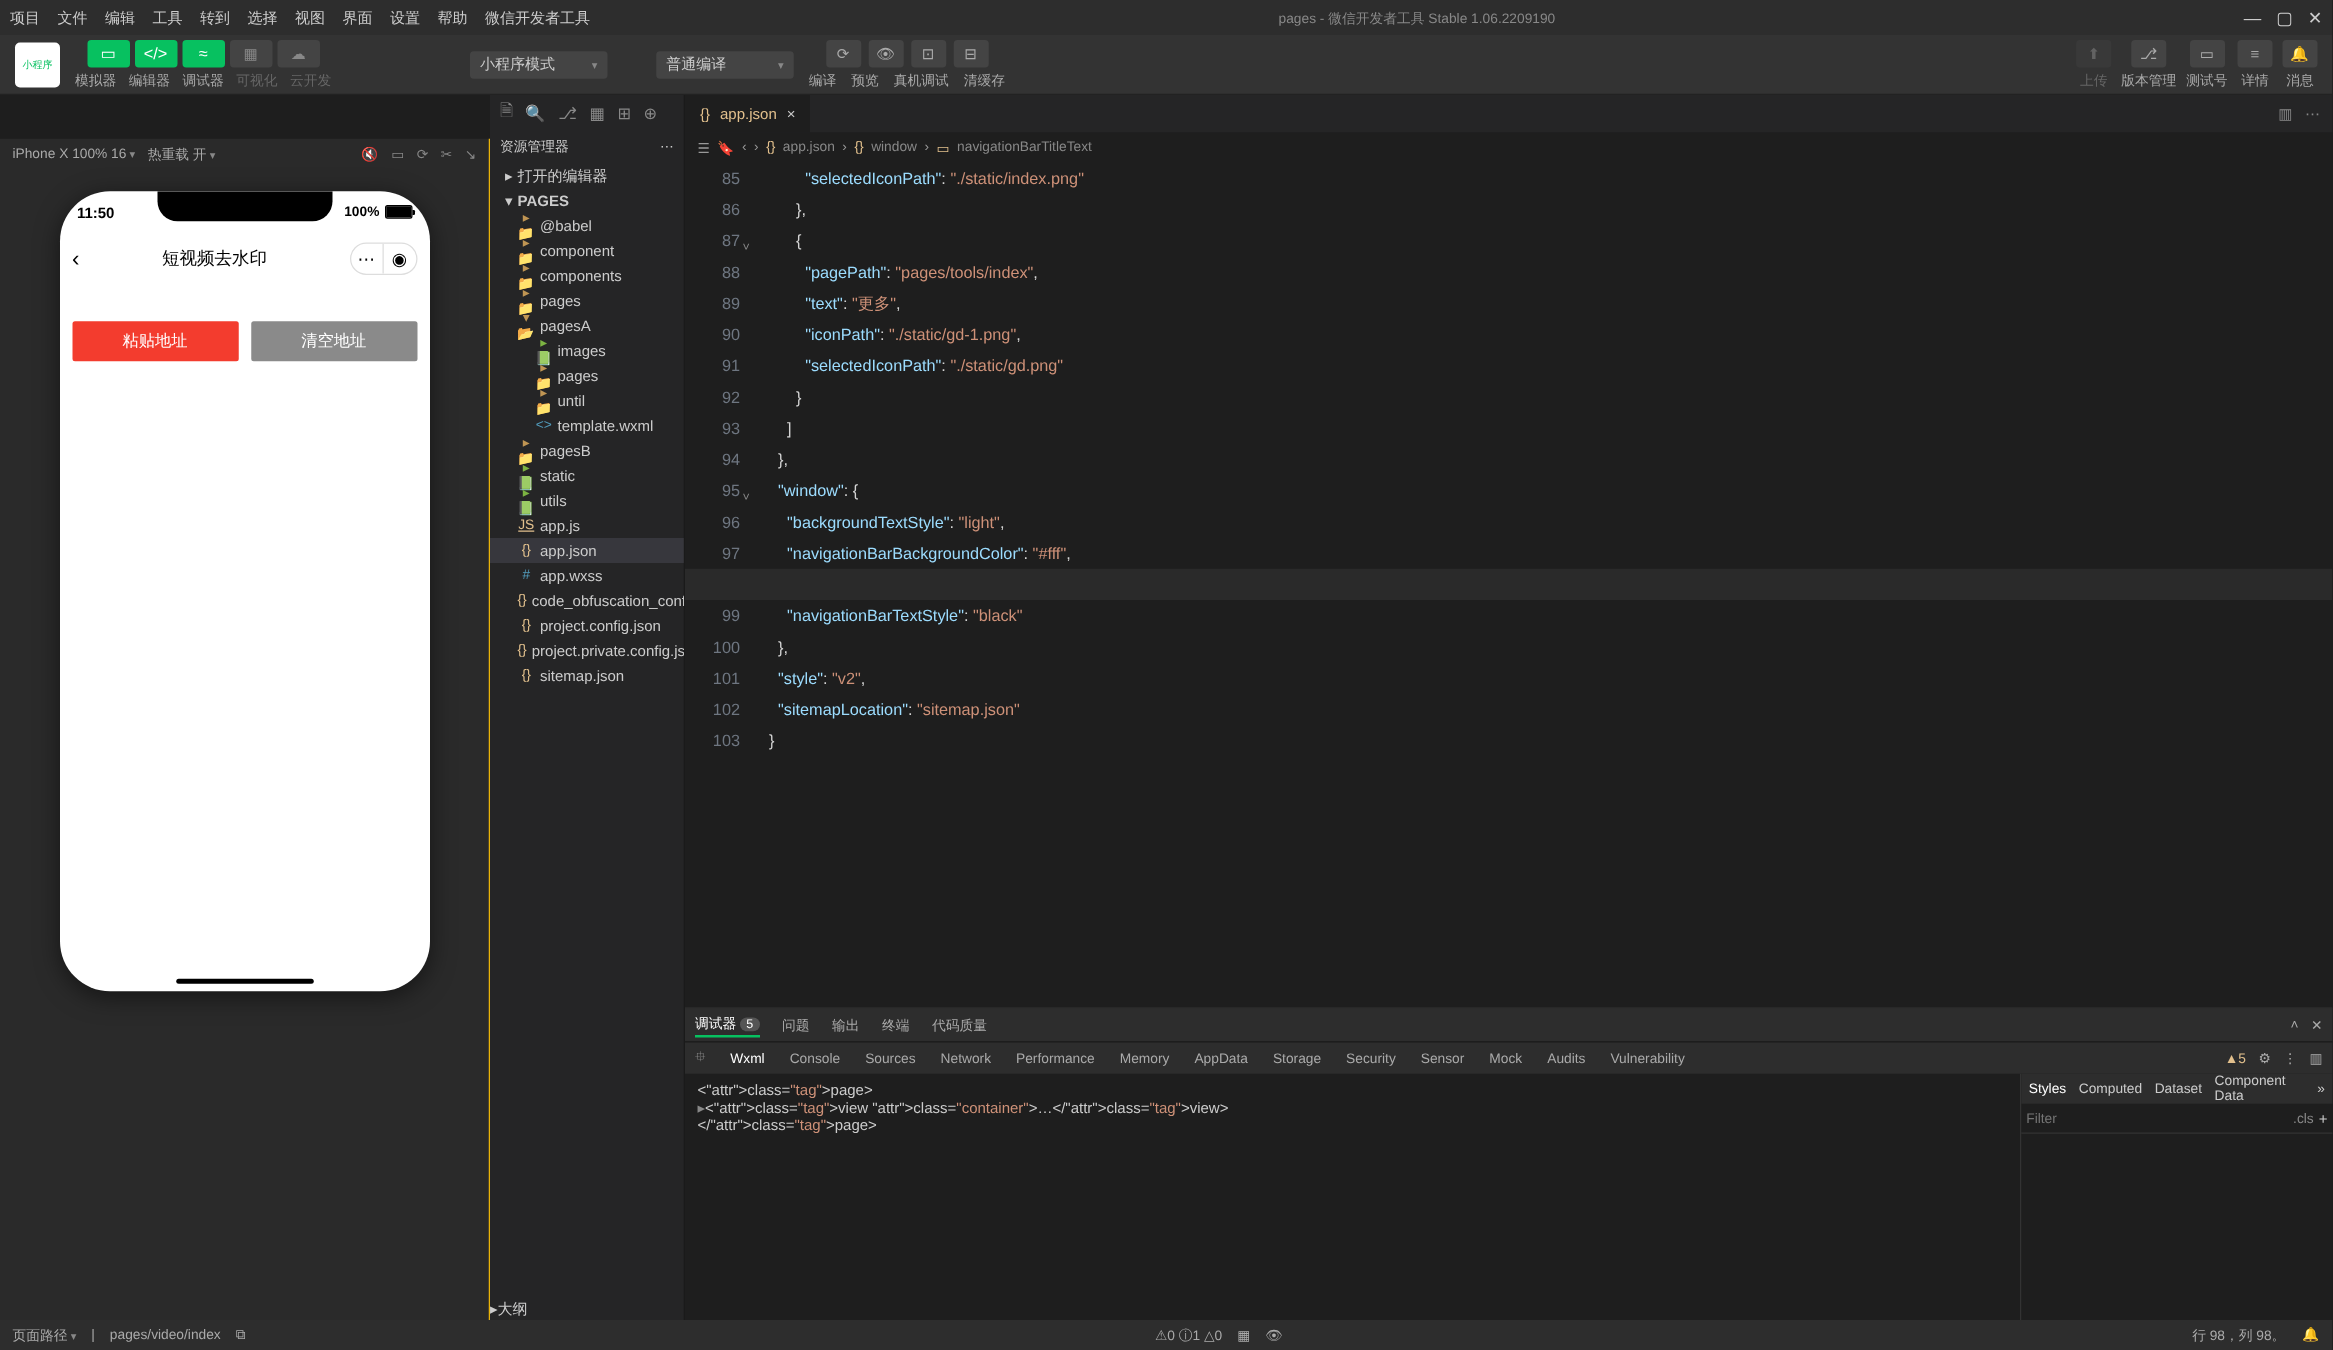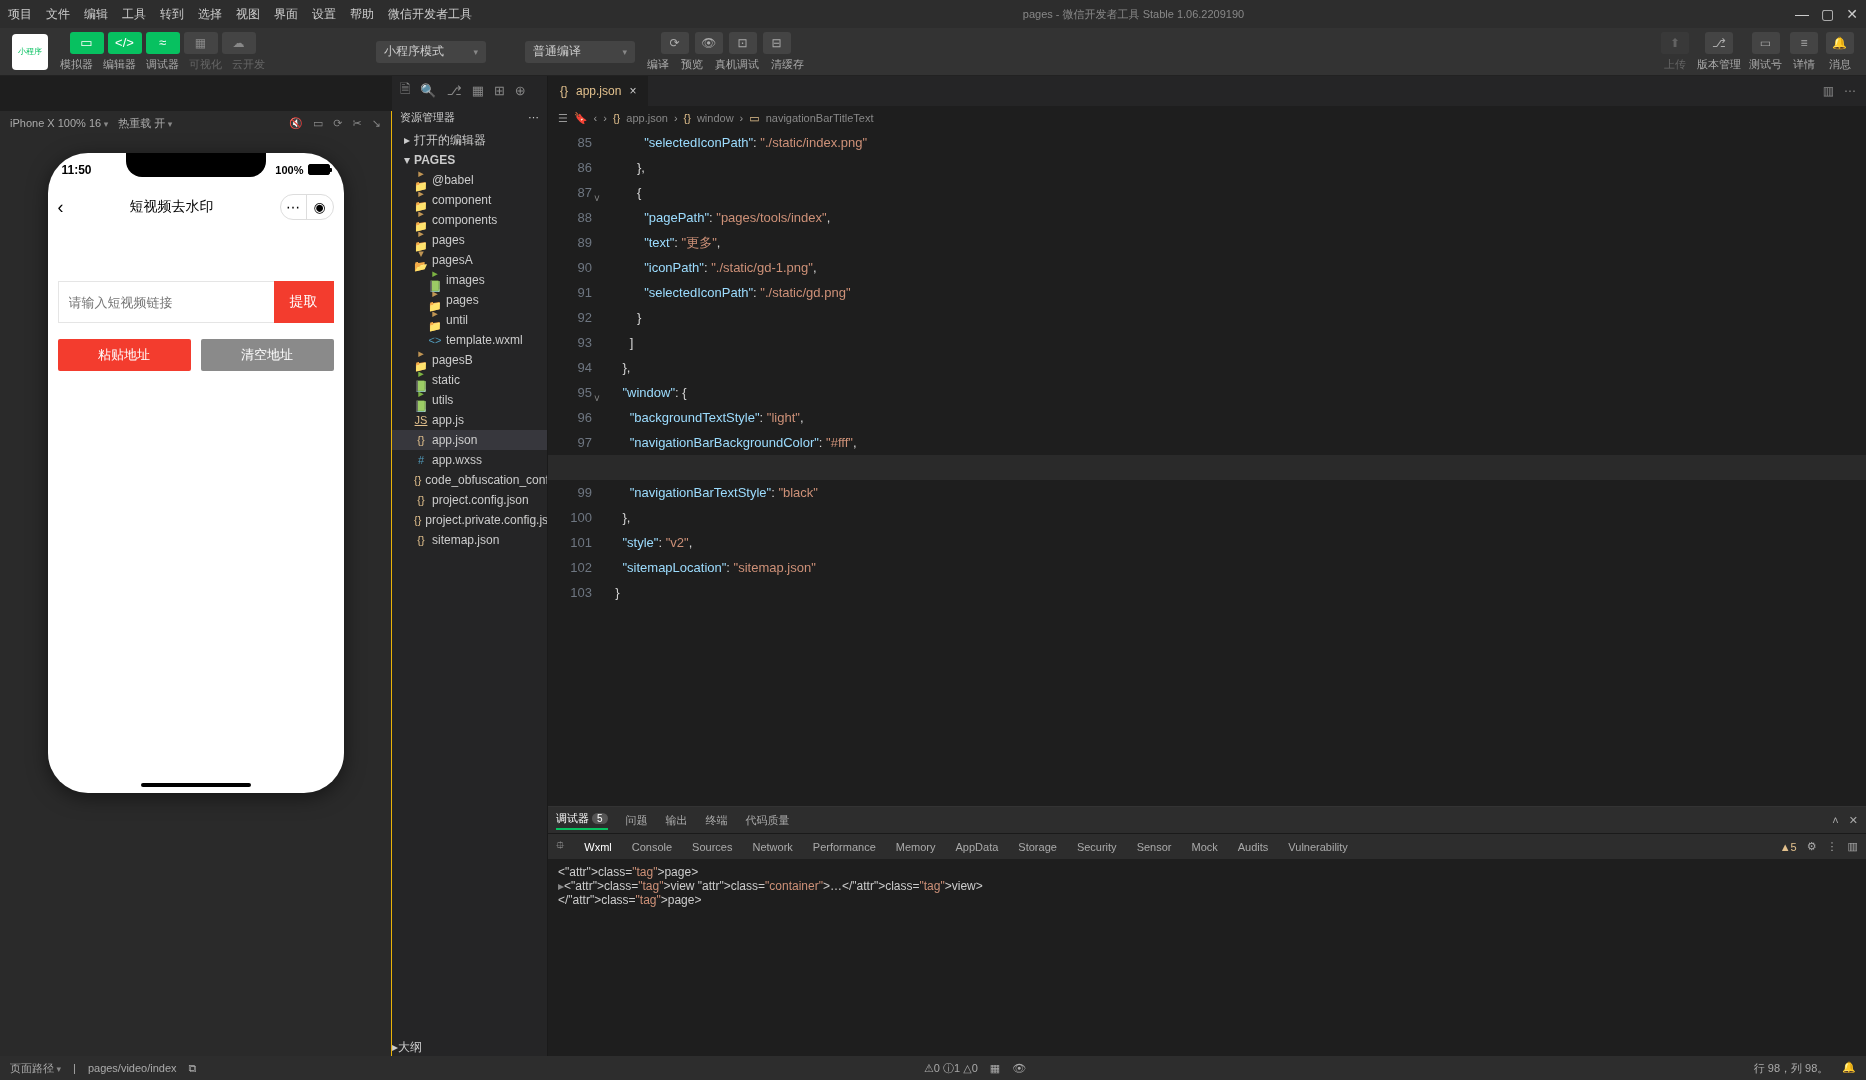--- a/index.html
+++ b/index.html
@@ -236,24 +236,20 @@
         </div>
         <div class="navbar">
           <span class="back">‹</span>
           <span class="ntitle">短视频去水印</span>
           <div class="capsule">
             <span>⋯</span>
             <span>◉</span>
           </div>
         </div>
         <div class="miniapp">
-          <div class="inputrow">
-            <input placeholder="请输入短视频链接" style="">
-            <button>提取</button>
-          </div>
           <div class="btnrow">
             <button class="btn-red">粘贴地址</button>
             <button class="btn-grey">清空地址</button>
           </div>
         </div>
         <div class="homebar"></div>
       </div>
     </div>
   </div>
 
@@ -446,20 +442,34 @@
           <span>⋮</span>
           <span>▥</span>
         </div>
       </div>
       <div class="dbg-body">
         <div class="wxml-tree" id="wxmltree">
             <div>&lt;<span <span="" class="&lt;span">"attr"</span>&gt;class=<span class="val">"tag"</span>&gt;page&gt;</div>
             <div>  <span style="color:#888">▸</span>&lt;<span <span="" class="&lt;span">"attr"</span>&gt;class=<span class="val">"tag"</span>&gt;view <span class="&lt;span">"attr"</span>&gt;class=<span class="val">"container"</span>&gt;…&lt;/<span <span="" class="&lt;span">"attr"</span>&gt;class=<span class="val">"tag"</span>&gt;view&gt;</div>
             <div>&lt;/<span <span="" class="&lt;span">"attr"</span>&gt;class=<span class="val">"tag"</span>&gt;page&gt;</div>
           </div>
+        <div class="styles">
+          <div class="stabs" id="stabs">
+            <span class="active">Styles</span>
+              <span>Computed</span>
+              <span>Dataset</span>
+              <span>Component Data</span>
+              <span style="margin-left:auto">»</span>
+          </div>
+          <div class="filter">
+            <input placeholder="Filter" style="">
+            <span class="cls">.cls</span>
+            <span>+</span>
+          </div>
+        </div>
       </div>
     </div>
   </div>
 </div>
 
 <div class="status">
   <span class="dd">页面路径</span>|
   <span>pages/video/index</span>
   <span>⧉</span>
   <span style="margin-left:auto">⚠0 ⓘ1 △0</span>

